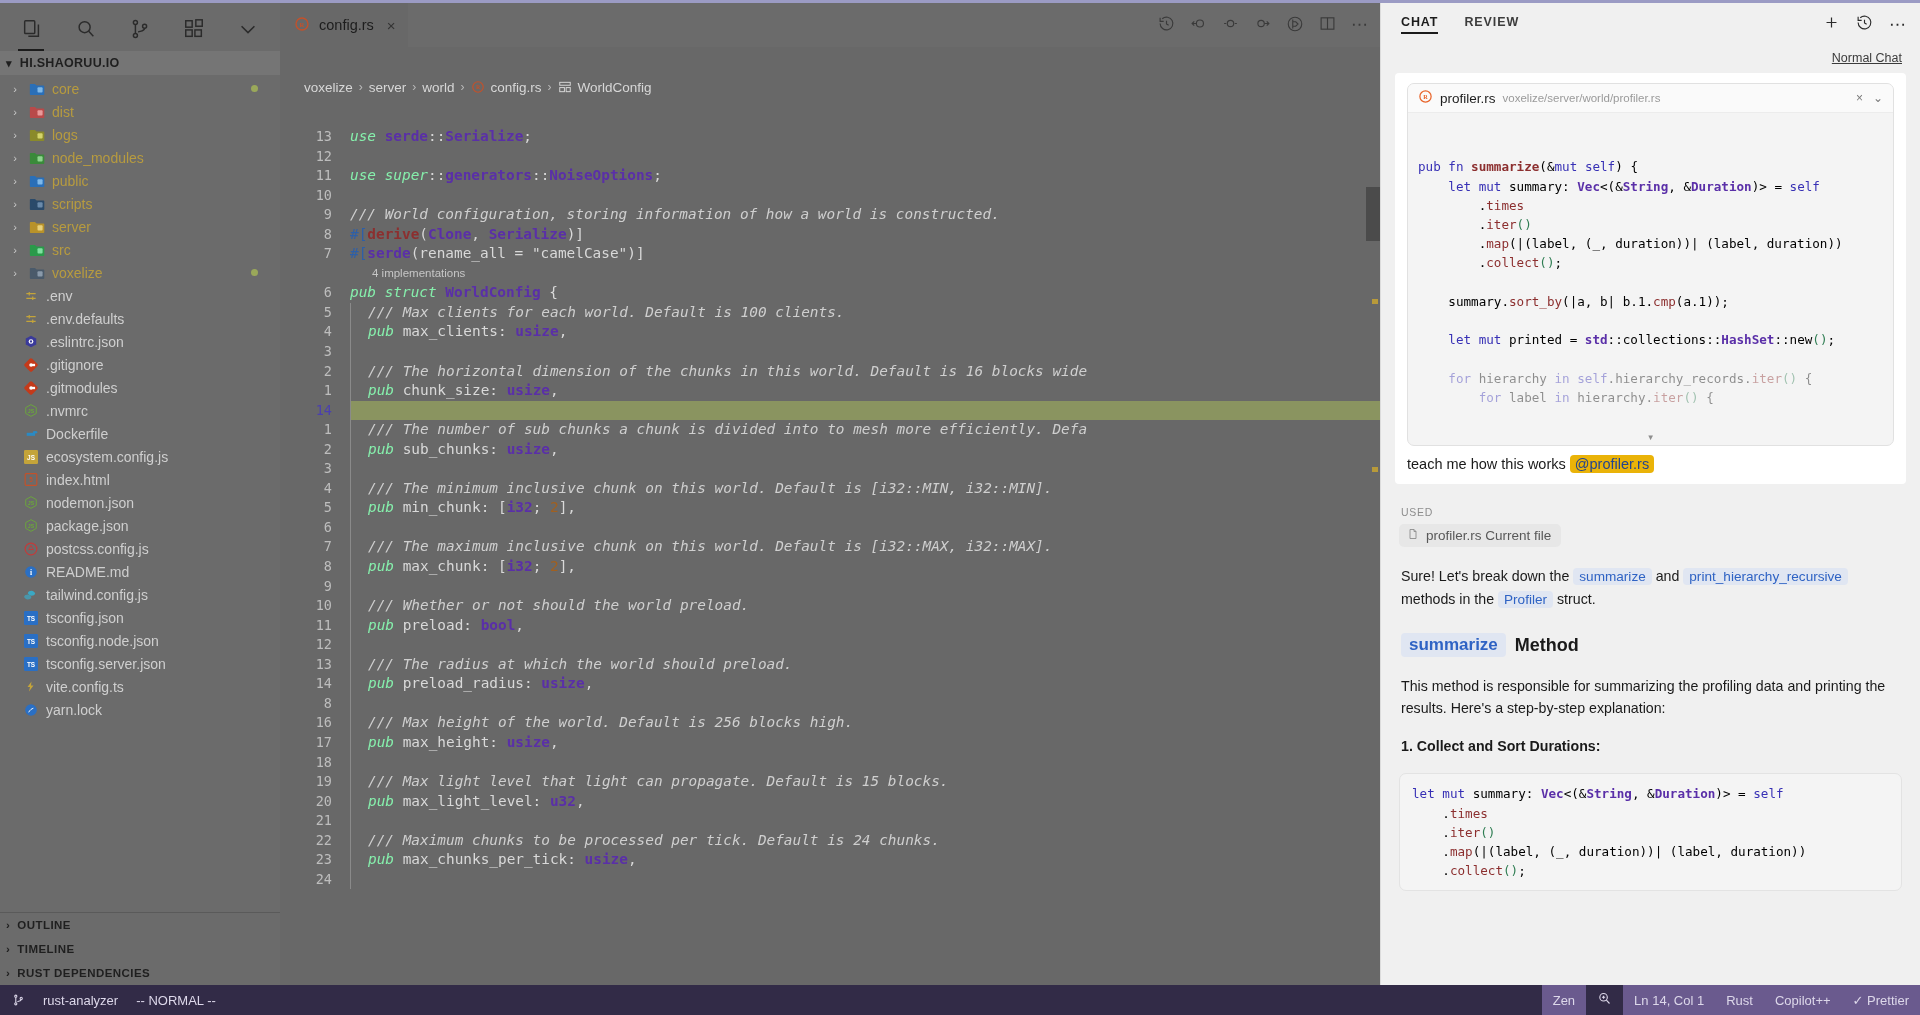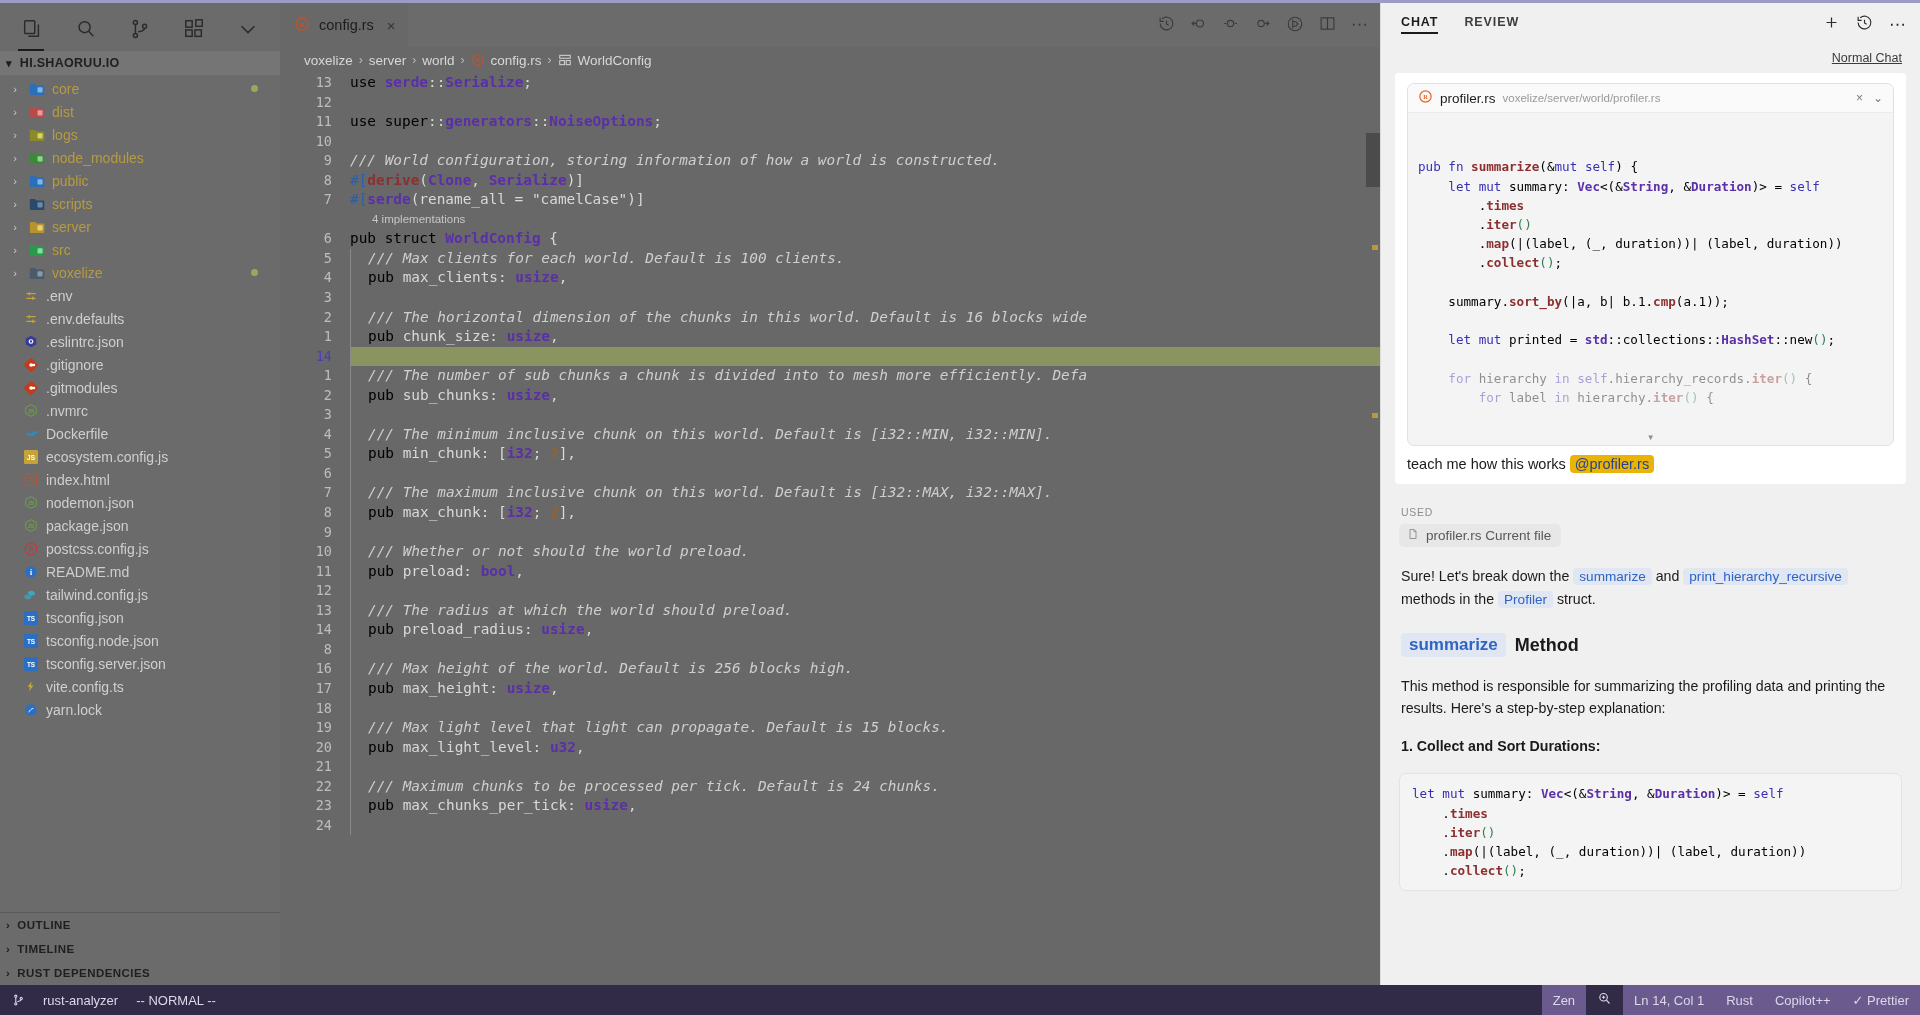--- a/index.html
+++ b/index.html
@@ -35,37 +35,37 @@
   .row .chev { width:14px; flex:0 0 14px; display:flex; align-items:center; justify-content:center; color:#c9c9c9; font-size:11px; }
   .row .ico { width:18px; flex:0 0 18px; height:15px; display:flex; align-items:center; justify-content:center; }
   .row.file { padding-left:22px; }
   .row .nm.folder { color:#b79b3f; }
   .row .nm { font-size:14px; }
   .dot { position:absolute; right:22px; width:7px; height:7px; border-radius:50%; }
   .panels { border-top:1px solid #5a5a5a; }
   .panel-row { height:24px; display:flex; align-items:center; gap:7px; padding-left:6px; font-size:11.5px; font-weight:bold; letter-spacing:.45px; color:#1f1f1f; }
 
   
-  .editor { flex:1 1 auto; min-width:0; display:flex; flex-direction:column; background:#686868; position:relative; }
+  .editor { flex:1 1 auto; min-width:0; display:flex; flex-direction:column; background:#686868; position:relative;gap:27px; }
   .tabbar { height:44px; display:flex; align-items:center; background:#6b6b6b; }
   .tab { height:44px; display:flex; align-items:center; gap:9px; padding:0 12px 0 14px; background:#686868; font-size:14.5px; color:#1d1d1d; }
   .tab .x { font-size:15px; color:#333; margin-left:4px; }
   .tabactions { margin-left:auto; display:flex; align-items:center; gap:15px; padding-right:12px; color:#3a3a3a; }
   .breadcrumb { height:26px; display:flex; align-items:center; gap:6px; padding-left:24px; font-size:13.5px; color:#d7d7d7; }
   .bc-sep { color:#b9b9b9; font-size:12px; }
   .code-area { flex:1 1 auto; position:relative; overflow:hidden; display:flex; }
   .gutter { width:66px; flex:0 0 66px; text-align:right; padding-right:14px; font-family:"DejaVu Sans Mono", monospace; font-size:13.5px; color:#bdbdbd; }
   .gutter div { height:19.55px; line-height:19.55px; }
   .gutter div.cur { color:#4a3fb0; }
   .code { flex:1 1 auto; font-family:"DejaVu Sans Mono", monospace; font-size:14.4px; white-space:pre; position:relative; padding-left:4px; }
   .code .ln { height:19.55px; line-height:19.55px; }
   .code .ln.hl { background:#8a9460; }
   .code .lens { height:19.55px; line-height:19.55px; font-family:"Liberation Sans",sans-serif; font-size:11.5px; color:#c6c6c6; padding-left:22px; }
   .ind { border-left:1px solid #8a8a8a; display:inline-block; height:19.55px; vertical-align:top; margin-right:17px; }
-  .k  { color:#000000; }
+  .k  { color:#86efac;font-style:italic; }
   .ty { color:#5a2fa8; font-weight:bold; }
   .at { color:#8c2f2f; font-weight:bold; }
   .nu { color:#a06020; }
   .cm { color:#cfcfcf; font-style:italic; }
   .pl { color:#d9d9d9; }
   .brk { color:#2d5fa8; }
   .scroll-v { position:absolute; right:0; top:0; width:14px; height:100%; }
   .scroll-thumb { position:absolute; right:0; top:60px; width:14px; height:54px; background:#4b4b4b; }
   .ovr { position:absolute; right:2px; width:6px; height:5px; }
 
@@ -96,21 +96,21 @@
   .resp { padding:18px 22px 0 20px; font-size:14.2px; line-height:22px; color:#1a1a1a; }
   .ic-code { background:#e0e6f2; color:#2f63c4; border-radius:4px; padding:1px 6px; font-size:13.6px; }
   .h3 { padding:22px 20px 0 20px; font-size:18px; font-weight:bold; color:#1a1a1a; display:flex; align-items:center; gap:9px; }
   .h3 .ic-code { font-size:17px; padding:2px 8px; }
   .resp-cb { margin:16px 18px 0 18px; background:#f4f4f4; border:1px solid #e3e3e3; border-radius:7px; padding:10px 0 10px 12px;
              font-family:"DejaVu Sans Mono", monospace; font-size:12.6px; line-height:19.2px; white-space:pre; overflow:hidden; }
   .ck { color:#3730b5; }
   .cty { color:#5a2fa8; font-weight:bold; }
   .cfn { color:#8c2f2f; font-weight:bold; }
   .cpn { color:#2e7d52; }
-  .cmet { color:#8c2f2f; font-weight:bold; }
+  .cmet { color:#8c2f2f; font-weight:normal; }
 
   
   .status { height:30px; flex:0 0 30px; display:flex; align-items:center; background:#322b47; color:#ddd8ea; font-size:13px; }
   .st-left { display:flex; align-items:center; gap:18px; padding-left:12px; }
   .st-git { display:flex; align-items:center; gap:5px; }
   .st-spacer { flex:1 1 auto; }
   .st-right { display:flex; align-items:center; height:30px; background:#6a5a8e; }
   .st-item { padding:0 11px; height:30px; display:flex; align-items:center; gap:5px; }
   .st-item.zoomed { background:#322b47; }
 </style>

